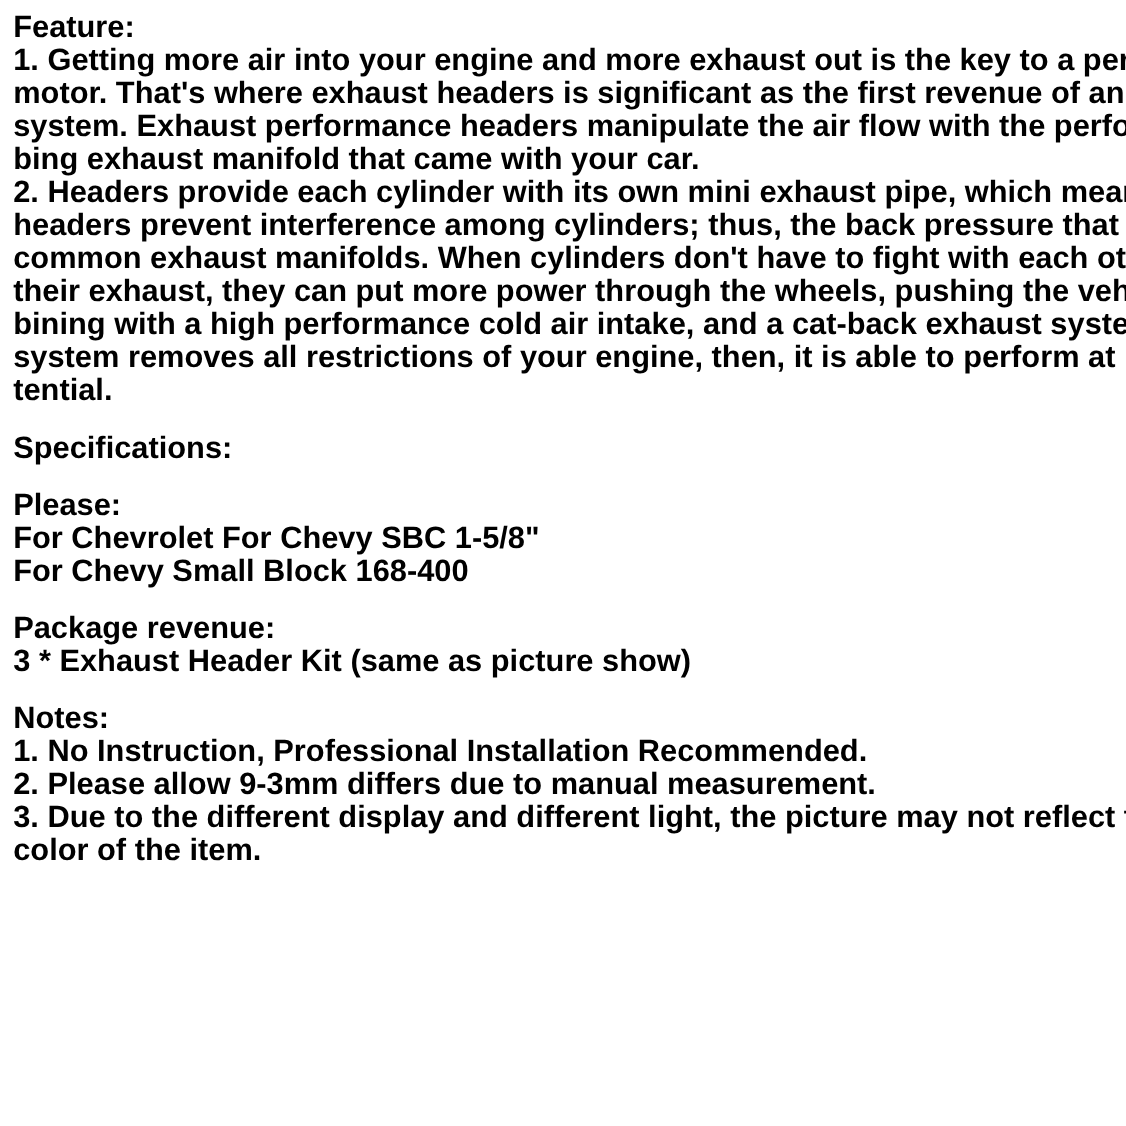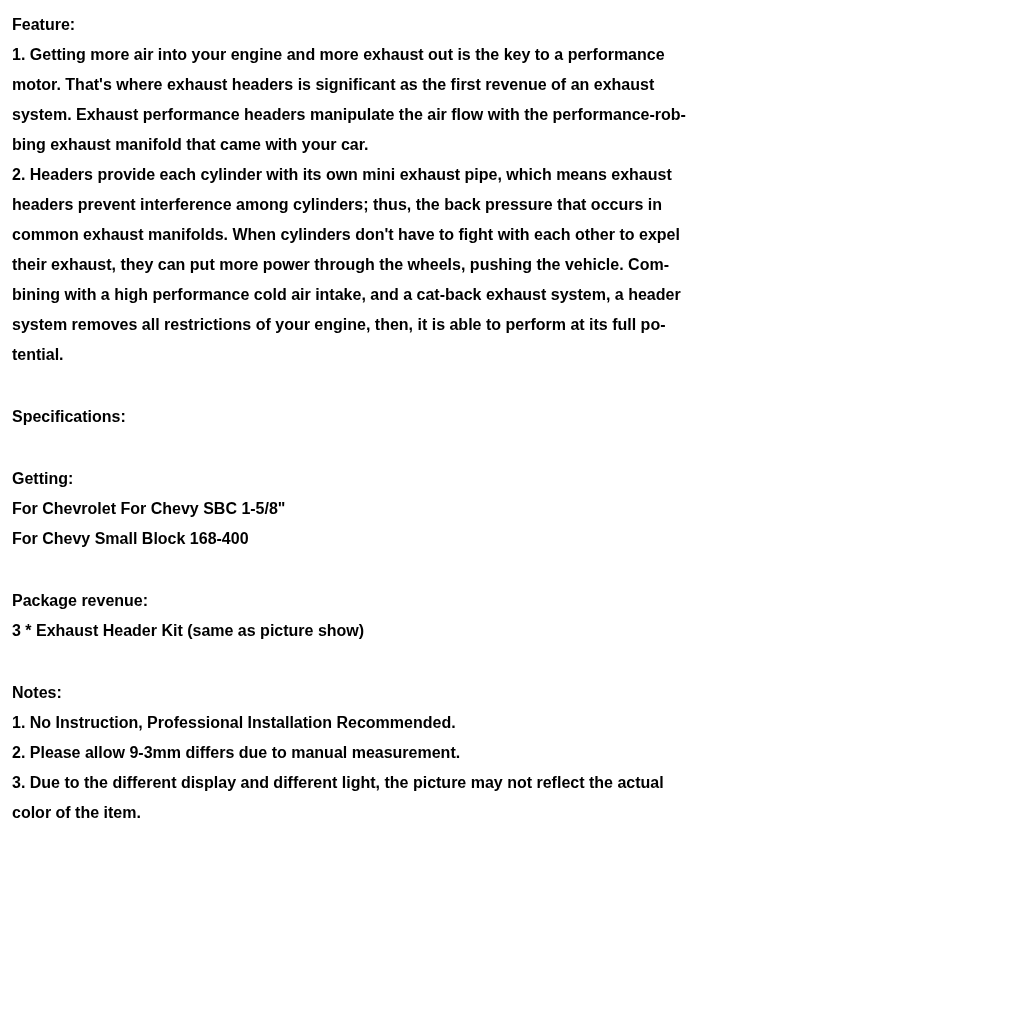--- a/index.html
+++ b/index.html
@@ -13,31 +13,31 @@
     overflow: hidden;
   }
   .page {
     box-sizing: border-box;
     width: 1024px;
     height: 1024px;
     padding: 10px 8px 0 12px;
     background: #ffffff;
     font-family: "Liberation Sans", sans-serif;
     font-weight: bold;
-    font-size: 16px;
+    font-size: 28px;
     line-height: 30px;
     color: #000000;
     letter-spacing: 0;
     overflow: hidden;
   }
   .section {
     margin: 0;
   }
   .section + .section {
-    margin-top: 32px; 
+    margin-top: 22px; 
   }
   .sec-heading,
   .sec-body {
     white-space: pre;   
   }
 </style>
 </head>
 <body>
 
 <div class="page">
@@ -55,21 +55,21 @@
 bining with a high performance cold air intake, and a cat-back exhaust system, a header
 system removes all restrictions of your engine, then, it is able to perform at its full po-
 tential.</div>
   </div>
 
   <div class="section">
     <div class="sec-heading">Specifications:</div>
   </div>
 
   <div class="section">
-    <div class="sec-heading">Getting:</div>
+    <div class="sec-heading">Please:</div>
     <div class="sec-body">For Chevrolet For Chevy SBC 1-5/8"
 For Chevy Small Block 168-400</div>
   </div>
 
   <div class="section">
     <div class="sec-heading">Package revenue:</div>
     <div class="sec-body">3 * Exhaust Header Kit (same as picture show)</div>
   </div>
 
   <div class="section">

